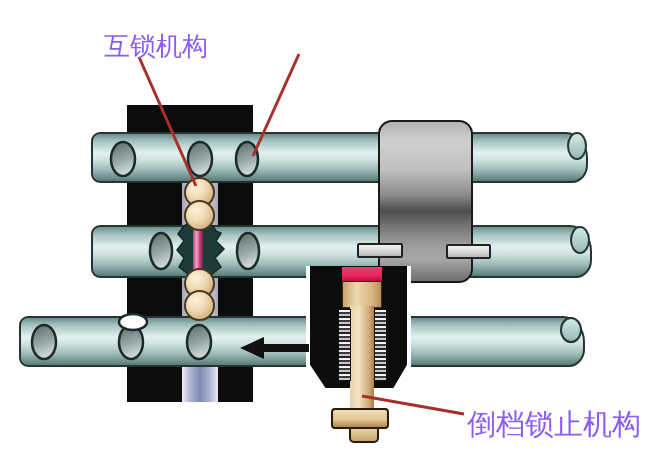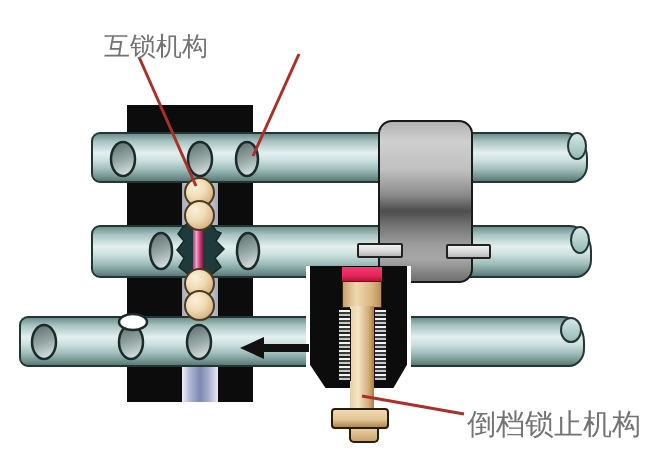--- a/index.html
+++ b/index.html
@@ -63,21 +63,21 @@
   .washer{left:331px;top:408px;width:58px;height:21px;border:2px solid #2a1c08;border-radius:4px;z-index:9;
     background:linear-gradient(180deg,#f0dcb2 0%,#e2c596 55%,#b08850 100%);}
   .nut{left:349px;top:429px;width:30px;height:14px;border:2px solid #2a1c08;border-top:none;border-radius:0 0 5px 5px;z-index:9;
     background:linear-gradient(180deg,#e8cfa0 0%,#c9a470 100%);}
 
   
   .svg-mid{left:0;top:0;z-index:4;pointer-events:none;}
   .svg-top{left:0;top:0;z-index:10;pointer-events:none;}
 
   
-  .lbl{color:#737373;z-index:11;white-space:nowrap;}
+  .lbl{color:#8b5cf6;z-index:11;white-space:nowrap;}
   .lbl.l1{left:104px;top:29px;font-size:26px;}
   .lbl.l2{left:267px;top:25px;font-size:26px;}
   .lbl.l3{left:467px;top:405px;font-size:29px;}
 </style>
 </head>
 <body>
 
 <div class="stage">
 
   <div class="abs block"></div>

